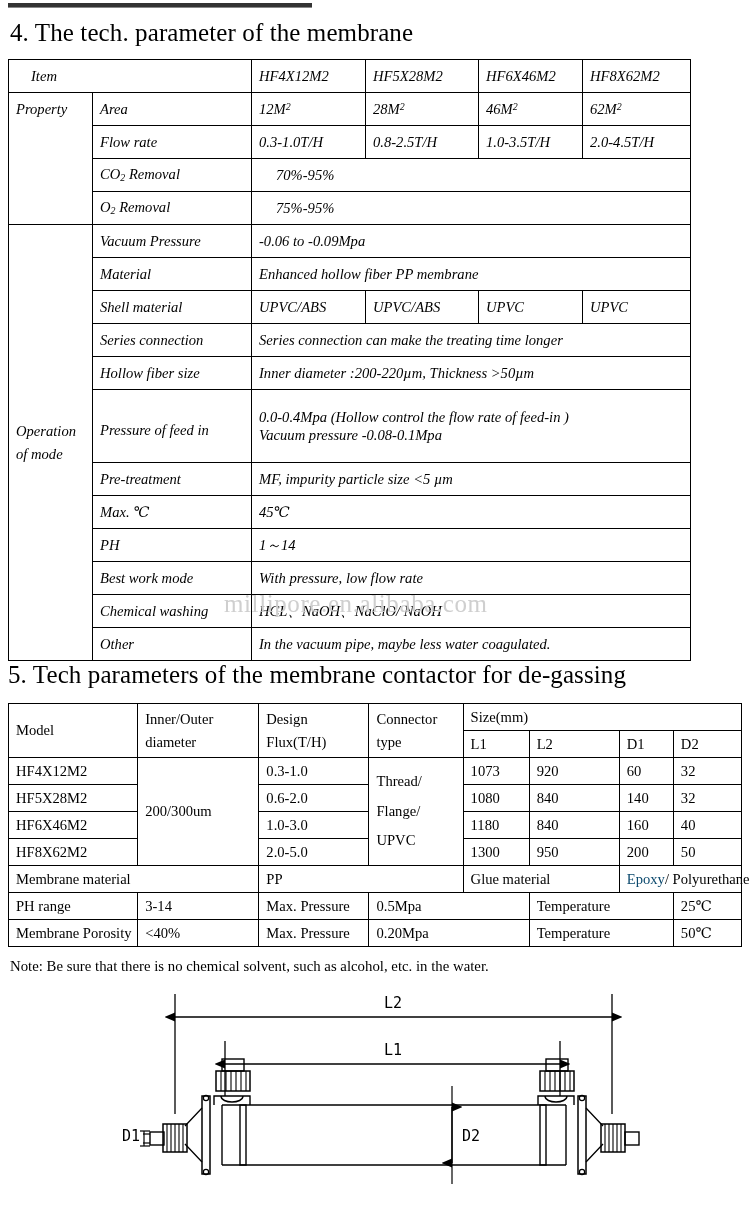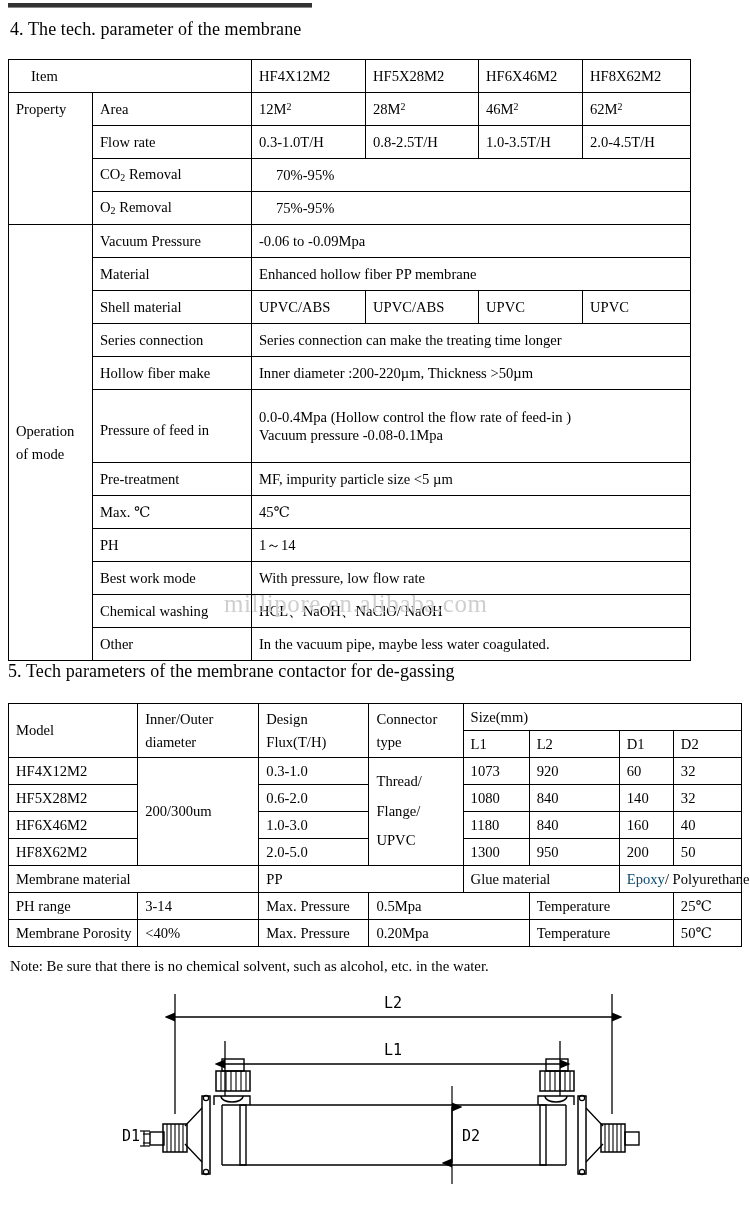--- a/index.html
+++ b/index.html
@@ -23,21 +23,21 @@
     top: 3px;
     width: 304px;
     height: 4px;
     background: #333333;
     border-bottom: 1px solid #888888;
   }
 
   
   .heading {
     position: absolute;
-    font-size: 18px;
+    font-size: 25px;
     font-weight: normal;
     letter-spacing: 0.1px;
     white-space: nowrap;
   }
   #heading-4 { left: 10px; top: 19px; }
   #heading-5 { left: 8px; top: 661px; }
 
   
   table.doc {
     position: absolute;
@@ -55,20 +55,21 @@
     background: transparent;
   }
   sub { font-size: 0.68em; vertical-align: -0.22em; }
   sup { font-size: 0.68em; vertical-align: 0.42em; }
 
   
   #table-spec {
     left: 8px;
     top: 59px;
     width: 682px;
+    font-style: italic;
   }
   #table-spec td { height: 32px; }
   #table-spec td.tall2 { height: 64px; }
   #table-spec .c0 { width: 84px; }
   #table-spec .c1 { width: 159px; }
   #table-spec .c2 { width: 114px; }
   #table-spec .c3 { width: 113px; }
   #table-spec .c4 { width: 104px; }
   #table-spec .c5 { width: 108px; }
   #table-spec .item-head { padding-left: 22px; }
@@ -206,21 +207,21 @@
       <td>UPVC</td>
       <td>UPVC</td>
     </tr>
 
     <tr>
       <td>Series connection</td>
       <td colspan="4">Series connection can make the treating time longer</td>
     </tr>
 
     <tr>
-      <td>Hollow fiber make</td>
+      <td>Hollow fiber size</td>
       <td colspan="4">Inner diameter :200-220µm, Thickness &gt;50µm</td>
     </tr>
 
     <tr>
       <td class="tall2 vtop" style="padding-top:8px">Pressure of feed in</td>
       <td class="tall2 two-line" colspan="4">
         <span>0.0-0.4Mpa (Hollow control the flow rate of feed-in )</span><br>
         <span>Vacuum pressure -0.08-0.1Mpa</span>
       </td>
     </tr>

